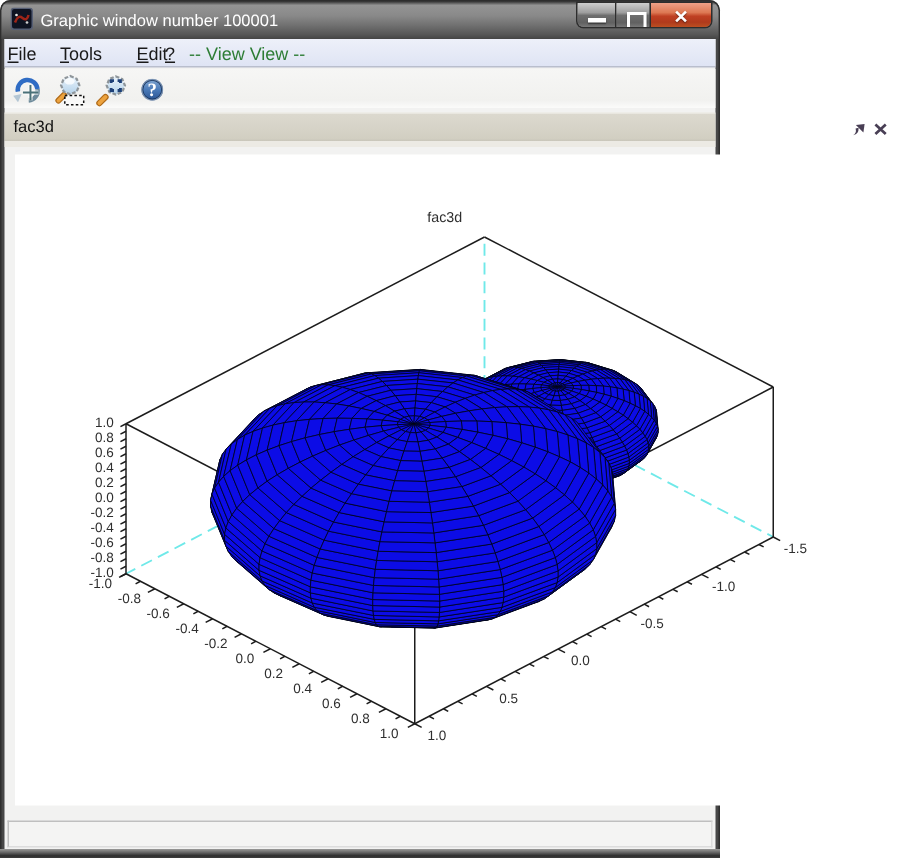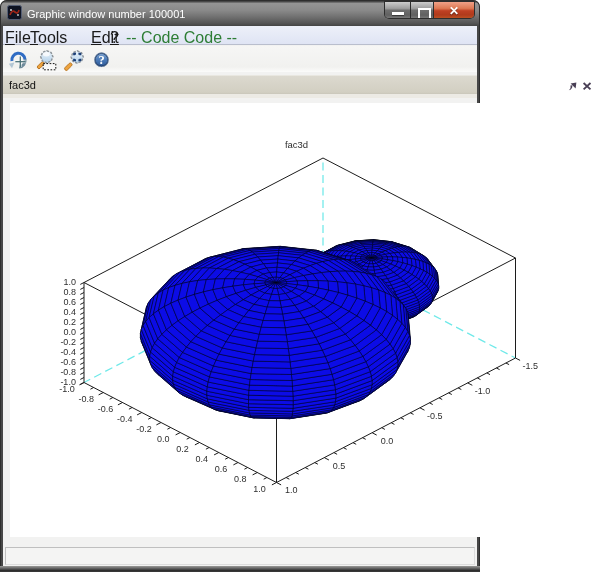--- a/index.html
+++ b/index.html
@@ -18,21 +18,21 @@
 #bmax{width:22px;}
 #bclose{width:41px;border-left:1px solid #2d2d2d;
   background:linear-gradient(180deg,#efa188 0%,#dd7853 40%,#bf4023 55%,#b03a1c 80%,#bb4f22 100%);}
 #bmin::after{content:"";position:absolute;left:7px;top:10px;width:12px;height:3px;background:#fff;box-shadow:0 1px 1px rgba(0,0,0,0.45);}
 #bmax::after{content:"";position:absolute;left:6.5px;top:6px;width:9px;height:7.5px;border:2px solid #fff;box-shadow:0 1px 1px rgba(0,0,0,0.4);}
 #bclose::after{content:"\2715";position:absolute;left:0;right:0;top:2px;text-align:center;
   color:#fff;font-size:12px;font-weight:bold;text-shadow:0 1px 1px rgba(0,0,0,0.5);}
 #client{position:absolute;left:3px;top:26px;right:3px;bottom:6px;background:#f2f2f1;}
 #menubar{position:absolute;left:0;top:0;right:0;height:19px;
   background:linear-gradient(180deg,#edf0f9 0%,#dfe4f4 100%);border-bottom:1px solid #b9becd;
-  font-size:16px;color:#1a1a1a;}
+  font-size:12px;color:#1a1a1a;}
 #menubar span.mi{position:absolute;top:3px;}
 #menubar u{text-decoration:underline;text-underline-offset:1px;}
 #viewcode{color:#2d7d35;}
 #toolbar{position:absolute;left:0;top:20px;right:0;height:26px;
   background:linear-gradient(180deg,#f6f6f5 0%,#f1f1ef 80%,#fbfbfa 100%);}
 #dockbar{position:absolute;left:0;top:49px;right:0;height:19px;
   background:linear-gradient(180deg,#dcd9cf 0%,#d2cfc2 90%,#c9c6ba 100%);
   border-top:1px solid #e9e7e0;}
 #dockbar .dtext{position:absolute;left:6px;top:3px;font-size:11px;color:#111;}
 #dockunder{position:absolute;left:0;top:68px;right:0;height:4px;background:#eceae4;}
@@ -55,24 +55,24 @@
     <span class="ttext">Graphic window number 100001</span>
     <div id="btns">
       <div class="wbtn gray" id="bmin"></div>
       <div class="wbtn gray" id="bmax"></div>
       <div class="wbtn" id="bclose"></div>
     </div>
   </div>
   <div id="client">
     <div id="menubar">
       <span class="mi" style="left:2px"><u>F</u>ile</span>
-      <span class="mi" style="left:27px"><u>T</u>ools</span>
+      <span class="mi" style="left:37px"><u>T</u>ools</span>
       <span class="mi" style="left:88px"><u>E</u>dit</span>
       <span class="mi" style="left:107px"><u>?</u></span>
-      <span class="mi" id="viewcode" style="left:123px">-- Code Code --</span>
+      <span class="mi" id="viewcode" style="left:123px">-- View View --</span>
     </div>
     <div id="toolbar">
 
 <svg width="120" height="26" viewBox="0 0 120 26" style="position:absolute;left:0;top:0">
  <defs>
   <linearGradient id="lens" x1="0" y1="0" x2="0" y2="1">
    <stop offset="0" stop-color="#eaf3fb"></stop>
               <stop offset="1" stop-color="#b4d2ea"></stop>
   </linearGradient>
   <linearGradient id="ring" x1="0" y1="0" x2="0" y2="1">

